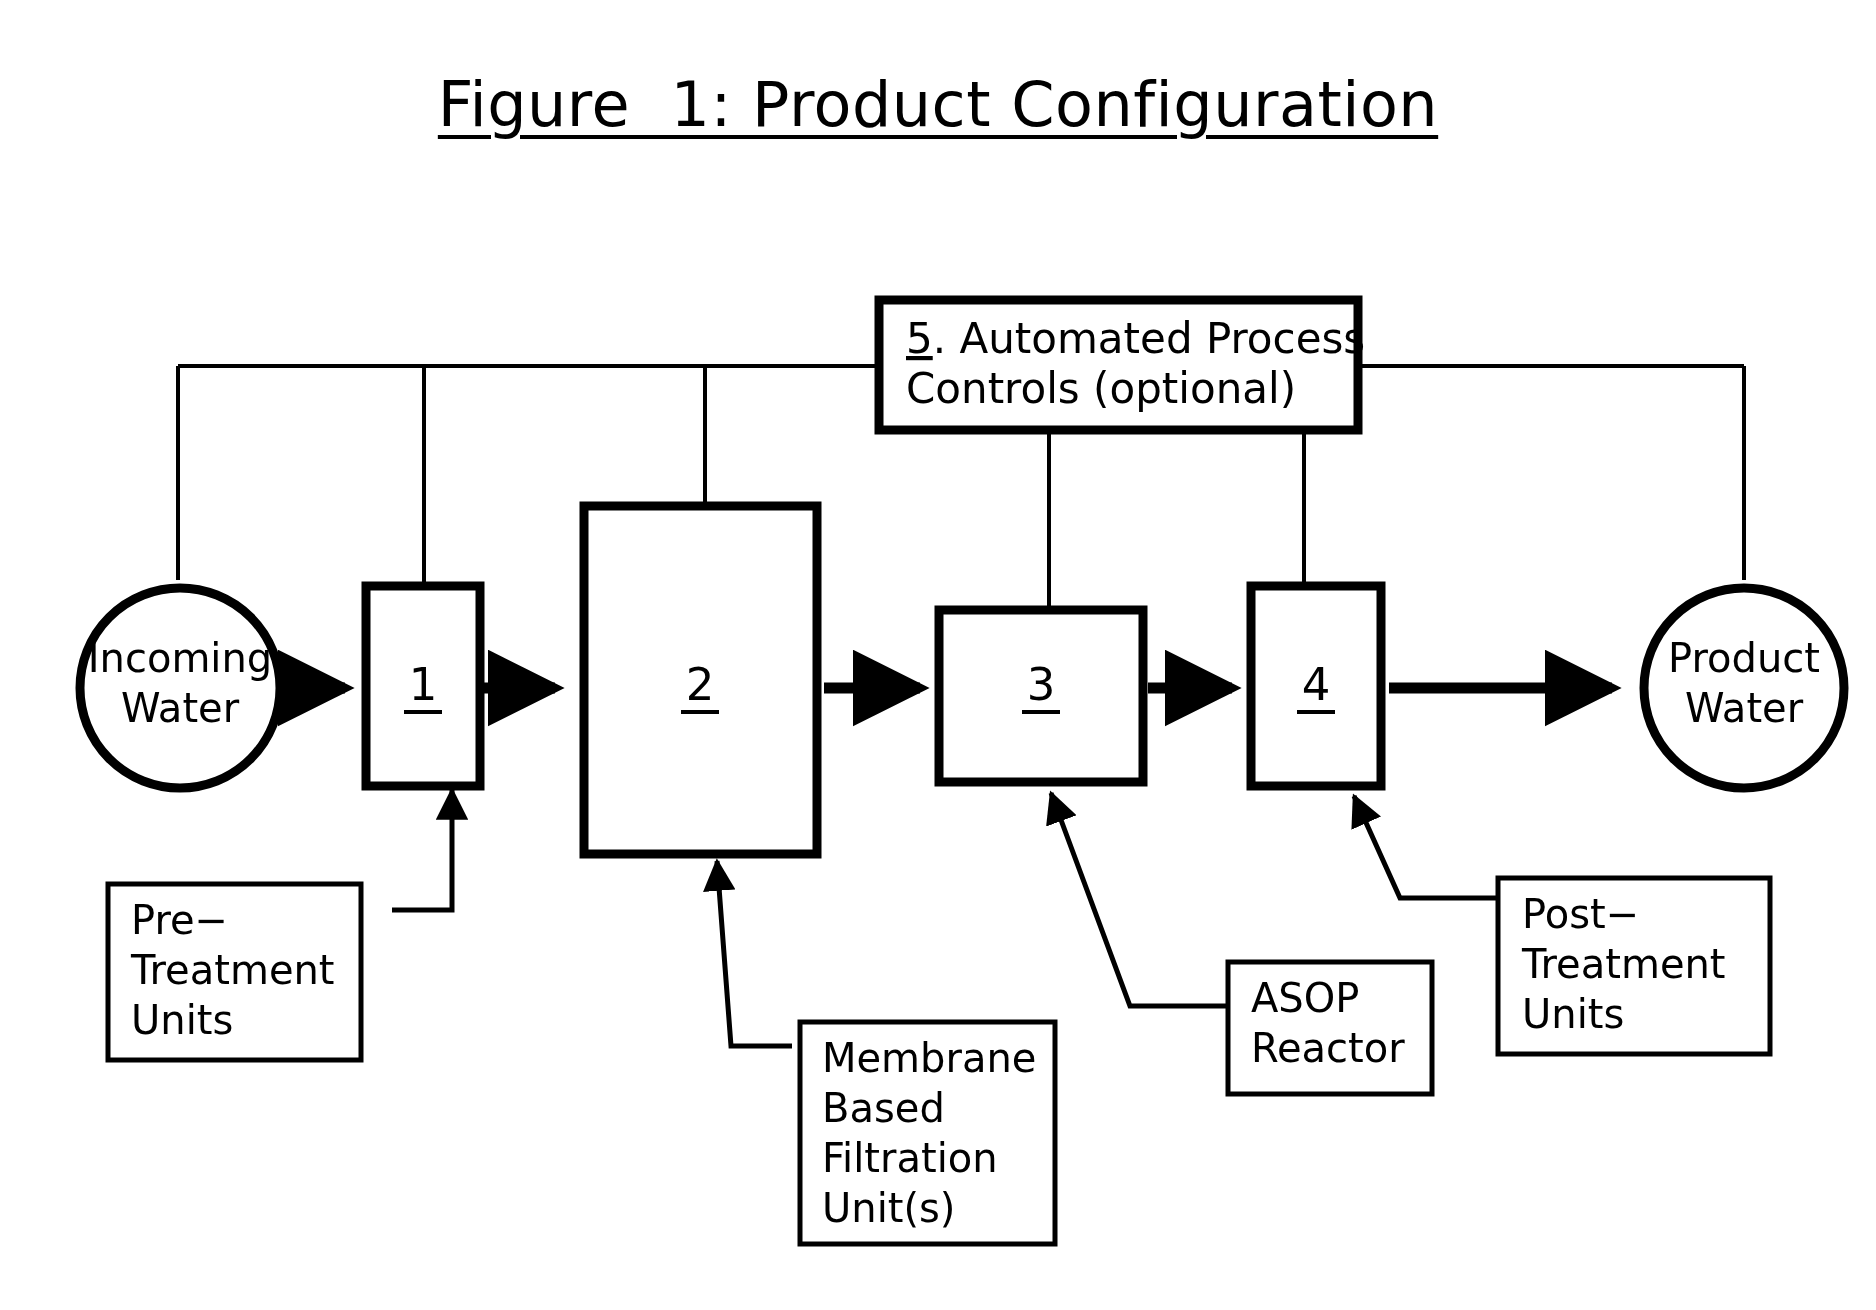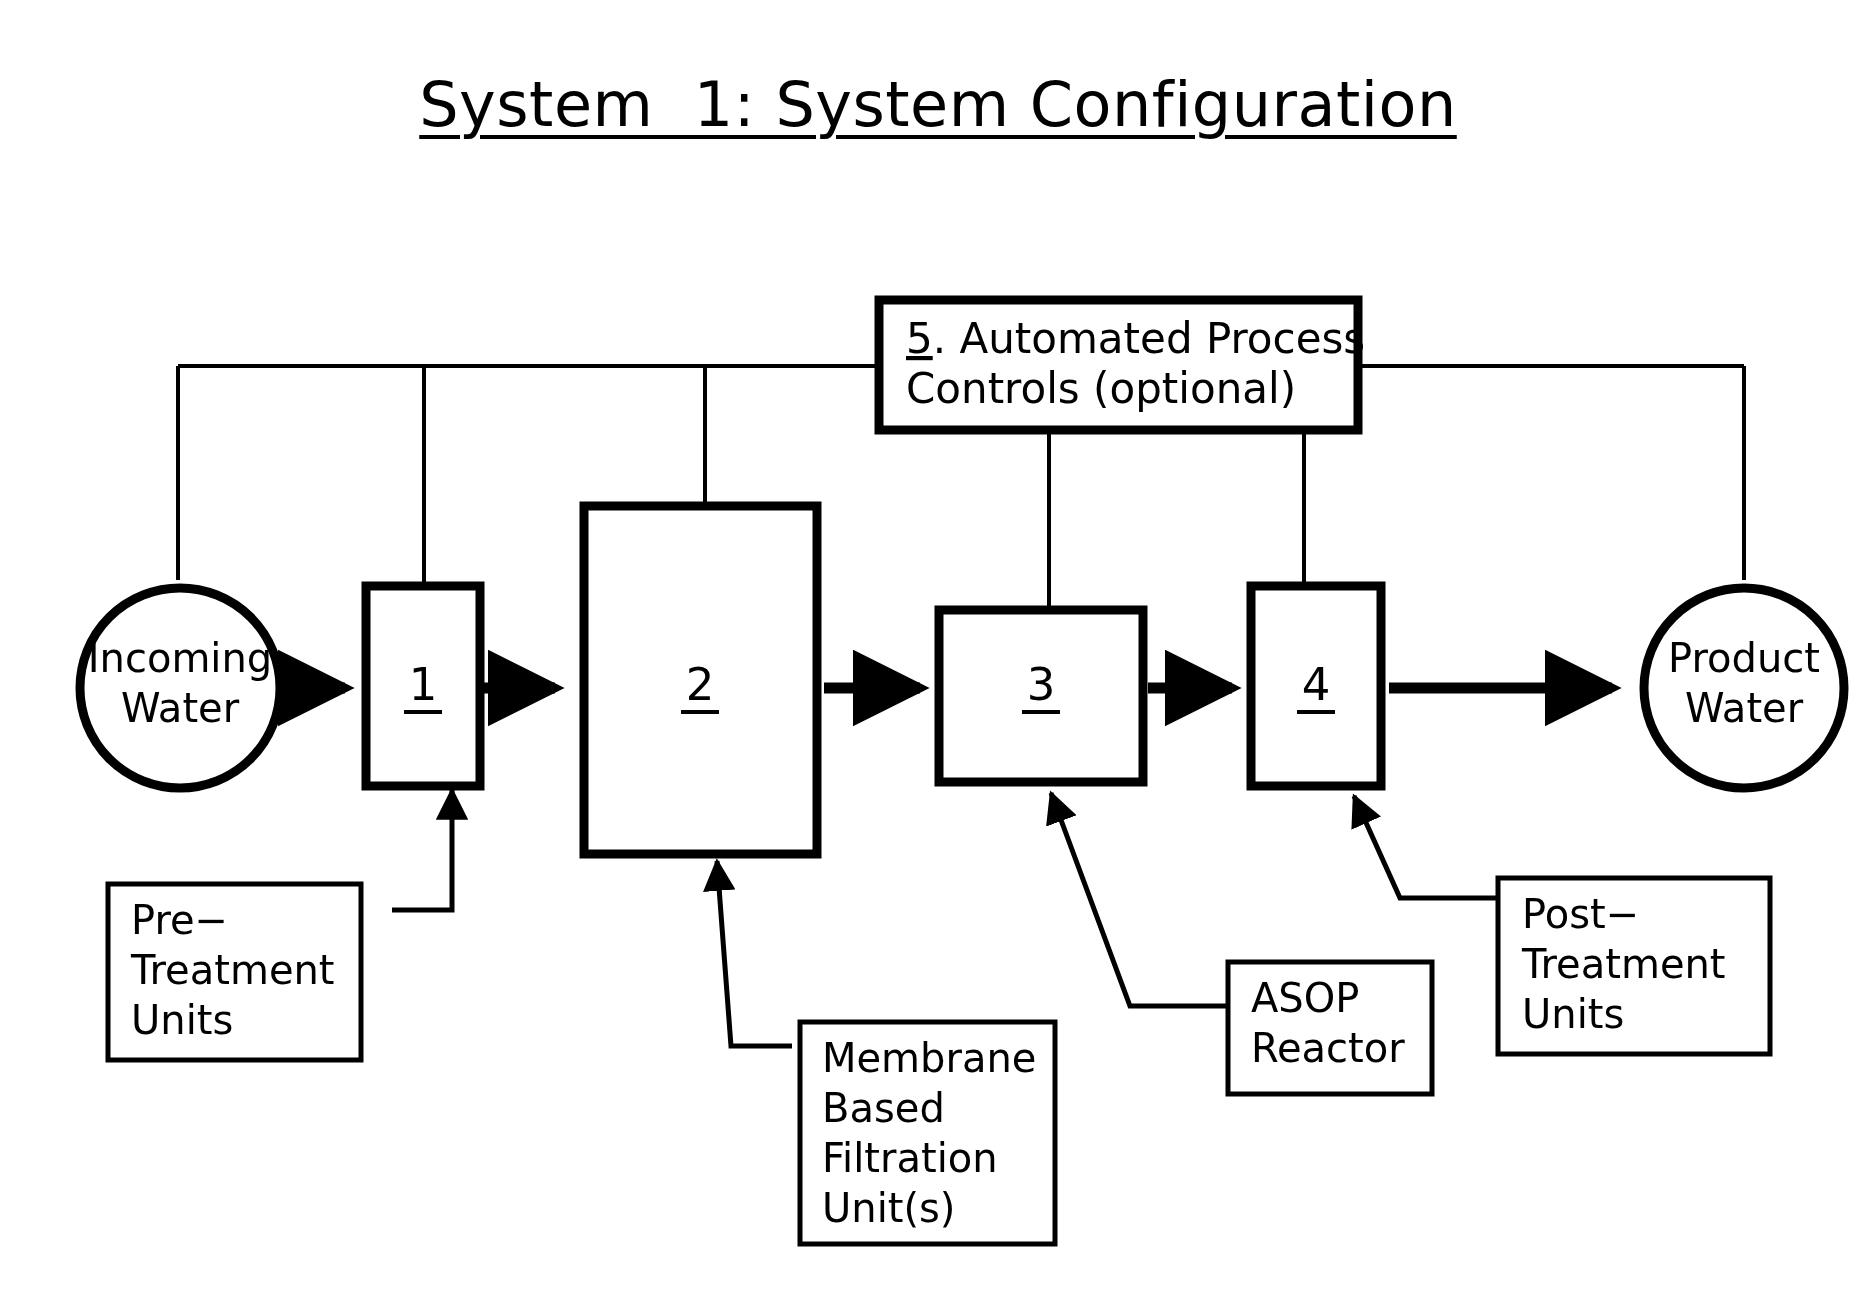--- a/index.html
+++ b/index.html
@@ -62,21 +62,21 @@
   }
   .ctrl-label {
     font-size: 42px;
   }
 </style>
 </head>
 <body>
 
 <div id="figure-root">
 
-  <div id="figure-title"><span class="title-underline">System  1: System Configuration</span></div>
+  <div id="figure-title"><span class="title-underline">Figure  1: Product Configuration</span></div>
 
   <svg id="diagram-canvas" viewBox="0 0 1876 1310">
 
     <g stroke="#000" fill="none" stroke-width="4">
 
       <path d="M 178 366 L 879 366"></path>
 
       <path d="M 1358 366 L 1744 366"></path>
 
       <path d="M 178 366 L 178 580"></path>

